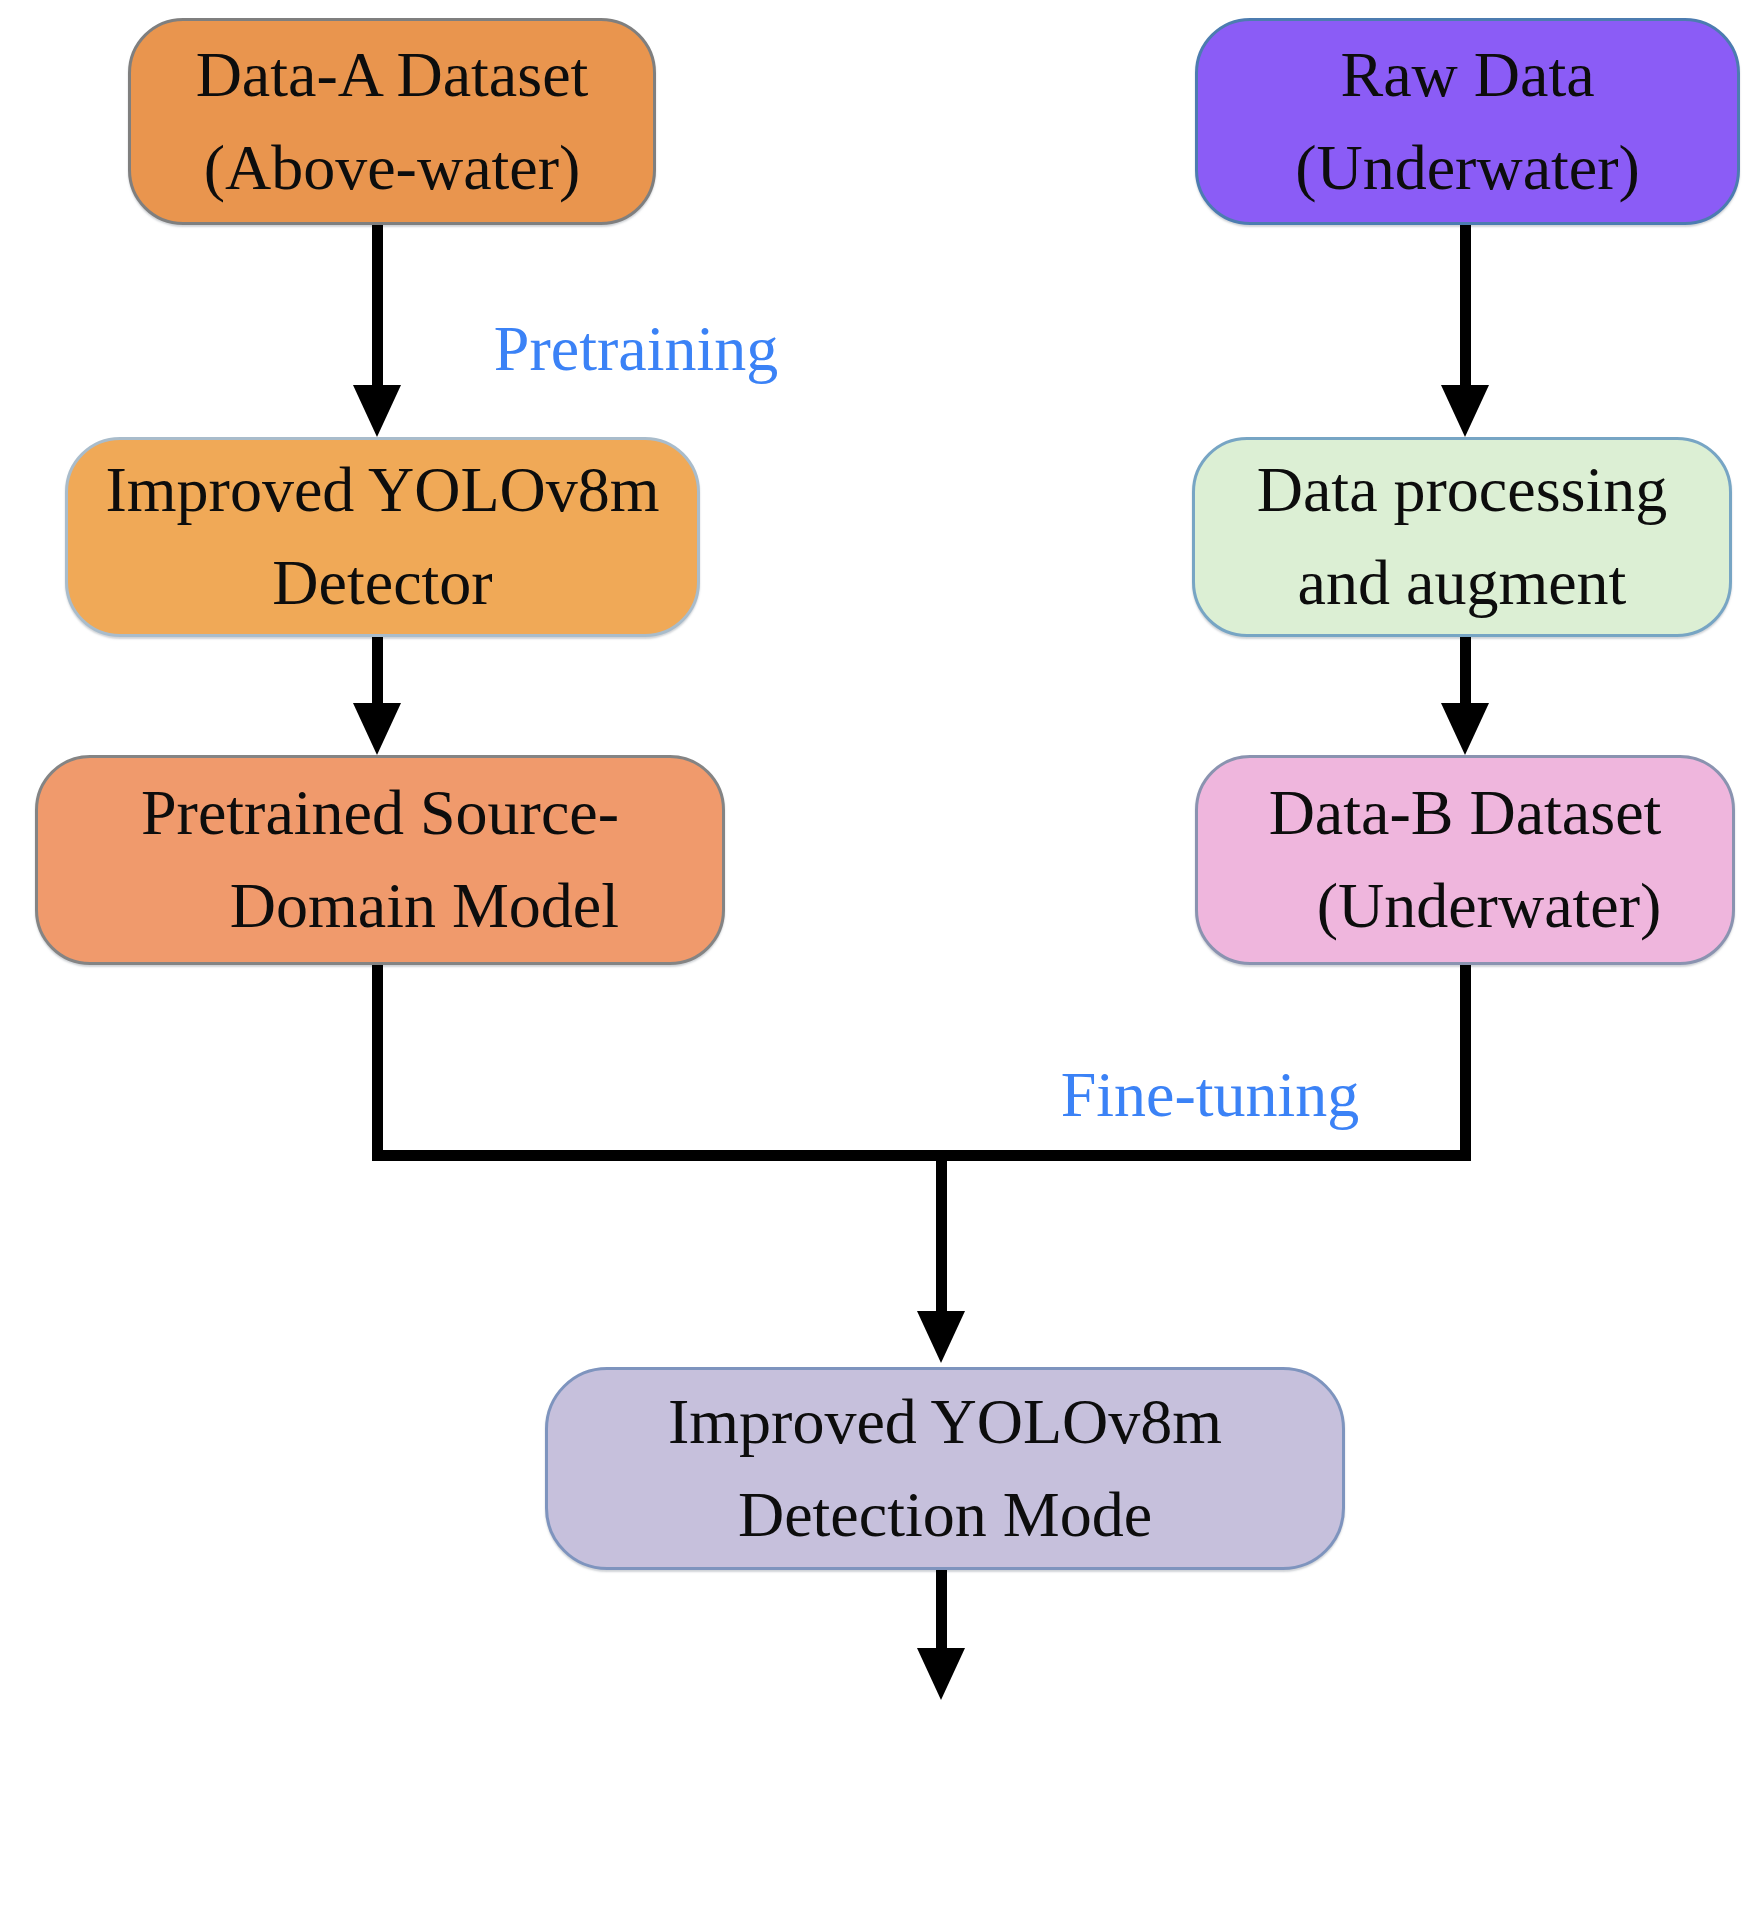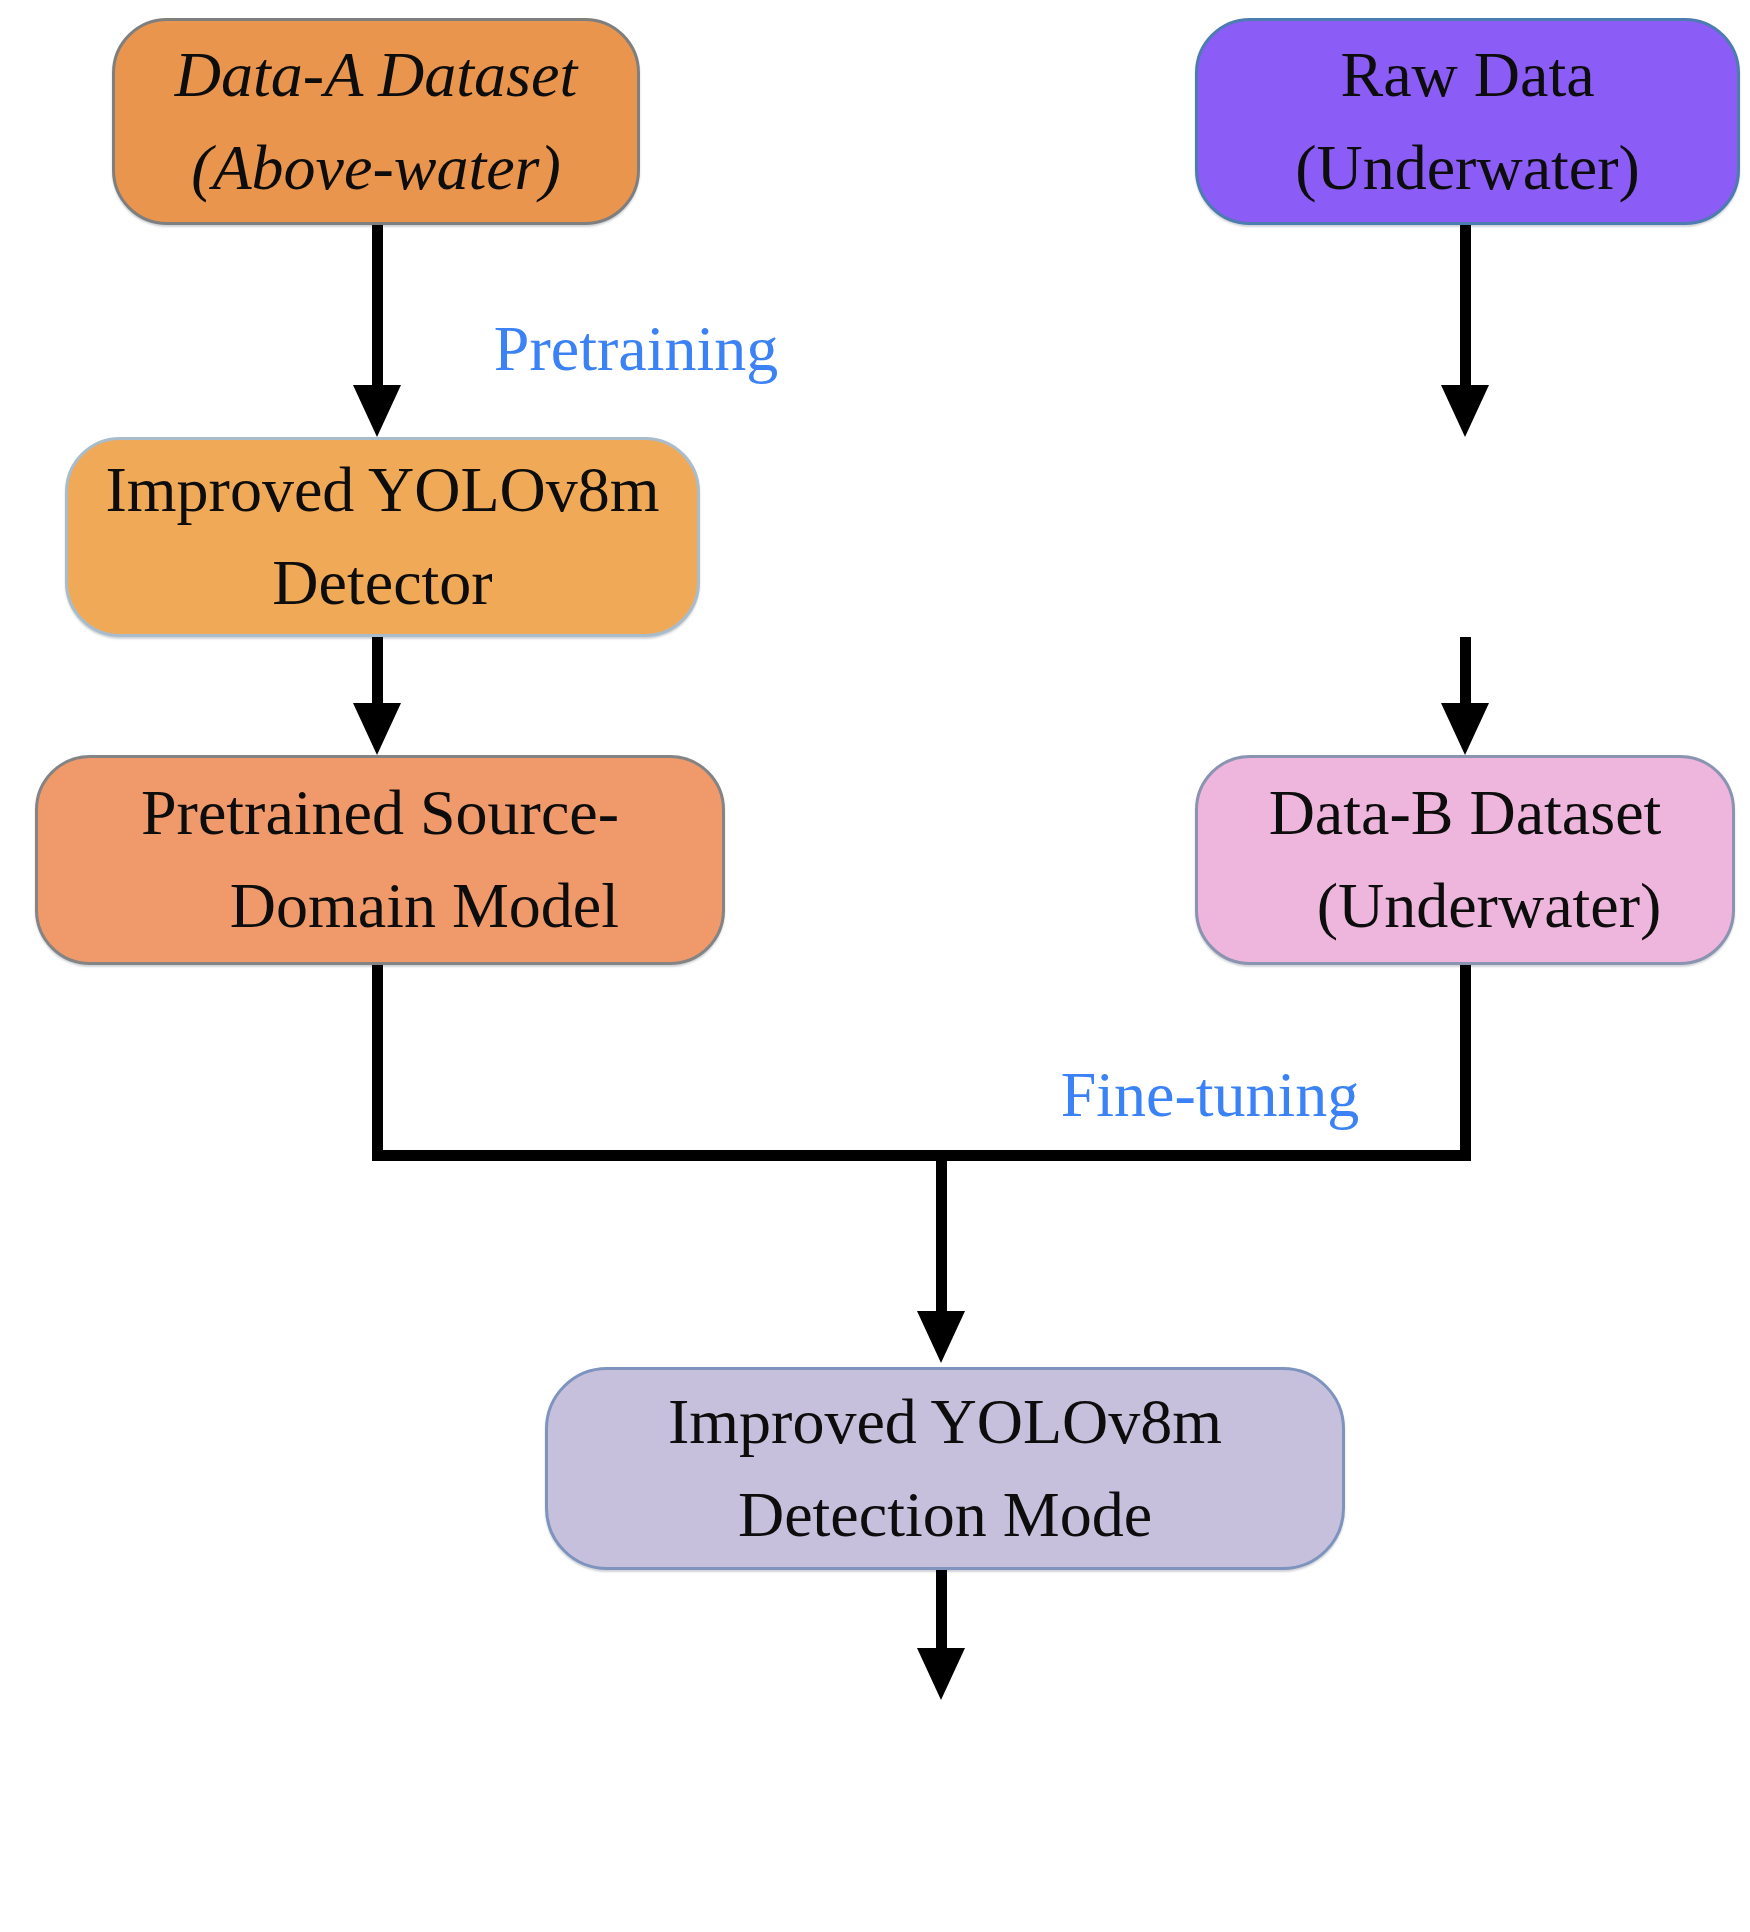--- a/index.html
+++ b/index.html
@@ -40,21 +40,21 @@
   .head {
     position: absolute;
     width: 0;
     height: 0;
     border-left: 24px solid transparent;
     border-right: 24px solid transparent;
     border-top: 52px solid #000000;
   }
 
   
-  #n-data-a      { left: 112px;  top: 18px;   width: 528px; height: 207px; font-style: italic; }
+  #n-data-a      { left: 128px;  top: 18px;   width: 528px; height: 207px; }
   #n-raw         { left: 1195px; top: 18px;   width: 545px; height: 207px; }
   #n-detector    { left: 65px;   top: 437px;  width: 635px; height: 200px; }
   #n-processing  { left: 1192px; top: 437px;  width: 540px; height: 200px; }
   #n-pretrained  { left: 35px;   top: 755px;  width: 690px; height: 210px; }
   #n-data-b      { left: 1195px; top: 755px;  width: 540px; height: 210px; text-align: right; }
   #n-mode        { left: 545px;  top: 1367px; width: 800px; height: 203px; border-radius: 62px; }
   #n-final       { left: 495px;  top: 1700px; width: 895px; height: 218px; border-radius: 62px; }
 
   
   #lbl-pretraining { left: 436px;  top: 312px;  width: 400px; }
@@ -87,20 +87,22 @@
 
   <div class="node" id="n-detector" style="background-color: rgb(240, 169, 87); border-color: rgb(169, 188, 203);">Improved YOLOv8m
 Detector</div>
 
   <div class="node" id="n-pretrained" style="background-color: rgb(240, 154, 108); border-color: rgb(132, 132, 132); text-align: right;">Pretrained Source-
 Domain Model</div>
 
   <div class="node" id="n-raw" style="background-color: #8b5cf6; border-color: rgb(76, 124, 176);">Raw Data
 (Underwater)</div>
 
+  <div class="node" id="n-processing" style="background-color: rgb(220, 239, 212); border-color: rgb(119, 165, 196);">Data processing
+and augment</div>
 
   <div class="node" id="n-data-b" style="background-color: rgb(239, 182, 221); border-color: rgb(138, 147, 176);">Data-B Dataset
 (Underwater)</div>
 
   <div class="node" id="n-mode" style="background-color: rgb(198, 192, 220); border-color: rgb(126, 148, 190);">Improved YOLOv8m
 Detection Mode</div>
 
 
   <div class="edge-label" id="lbl-pretraining">Pretraining</div>
   <div class="edge-label" id="lbl-finetuning">Fine-tuning</div>

